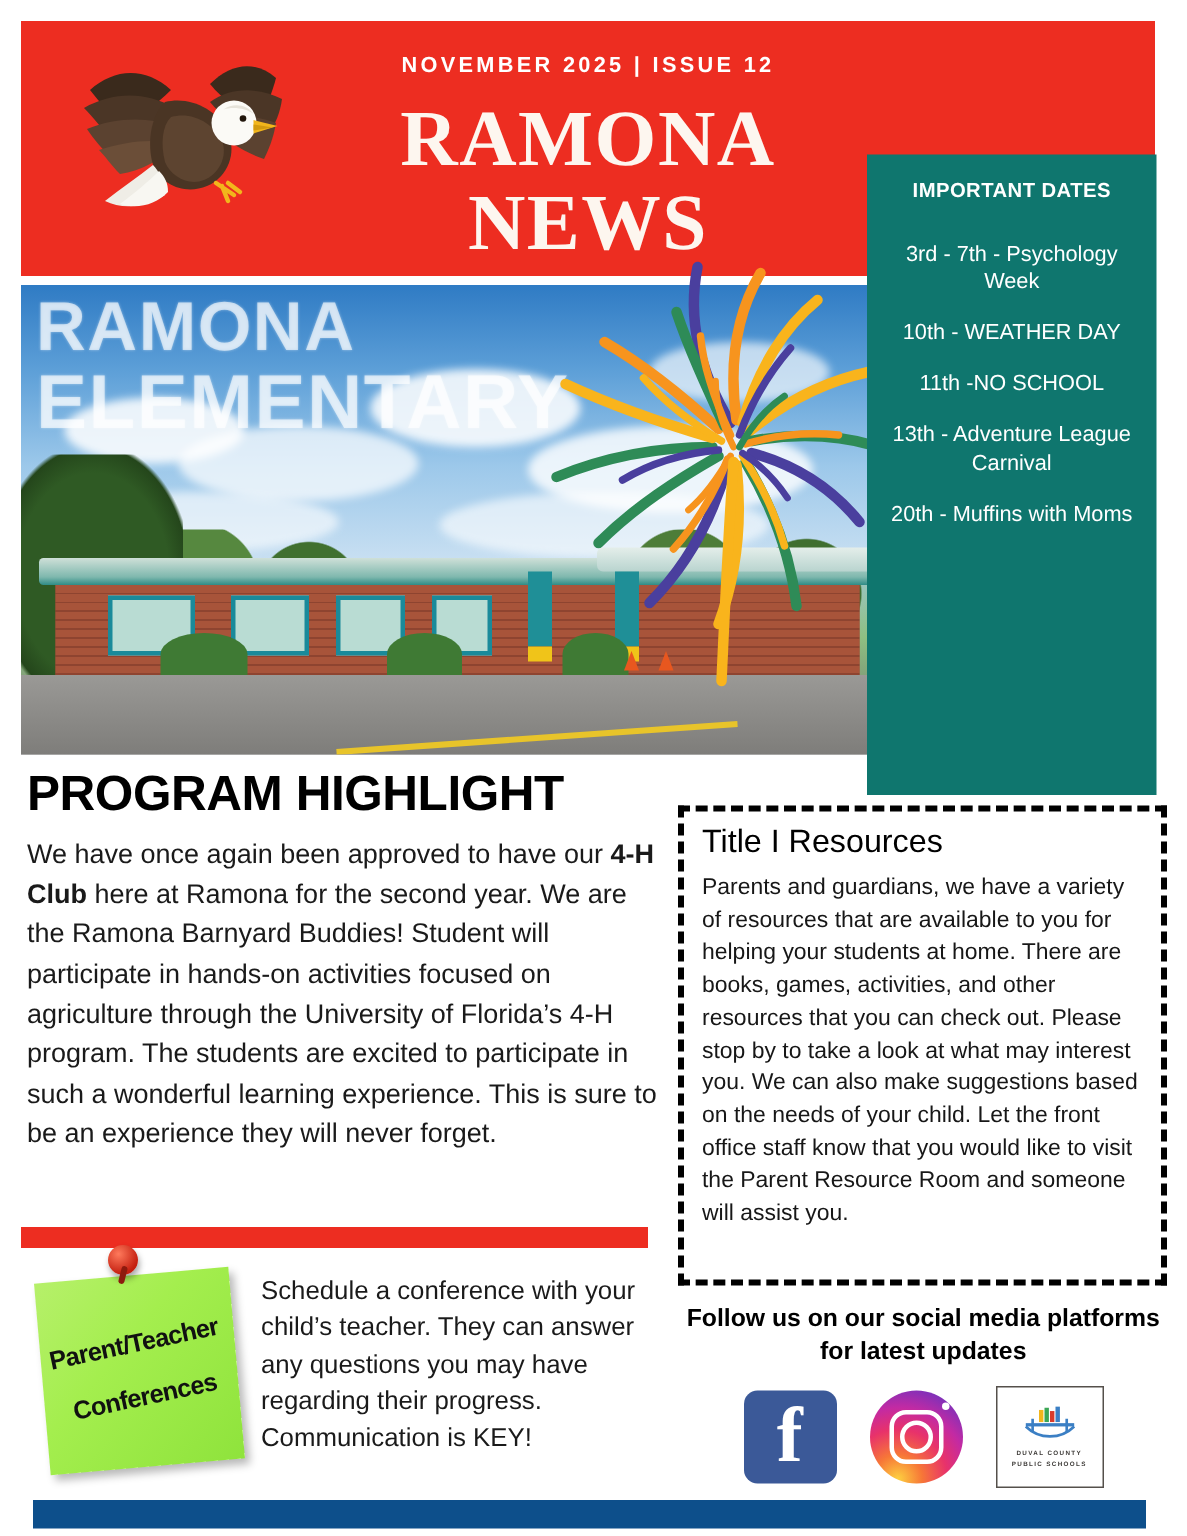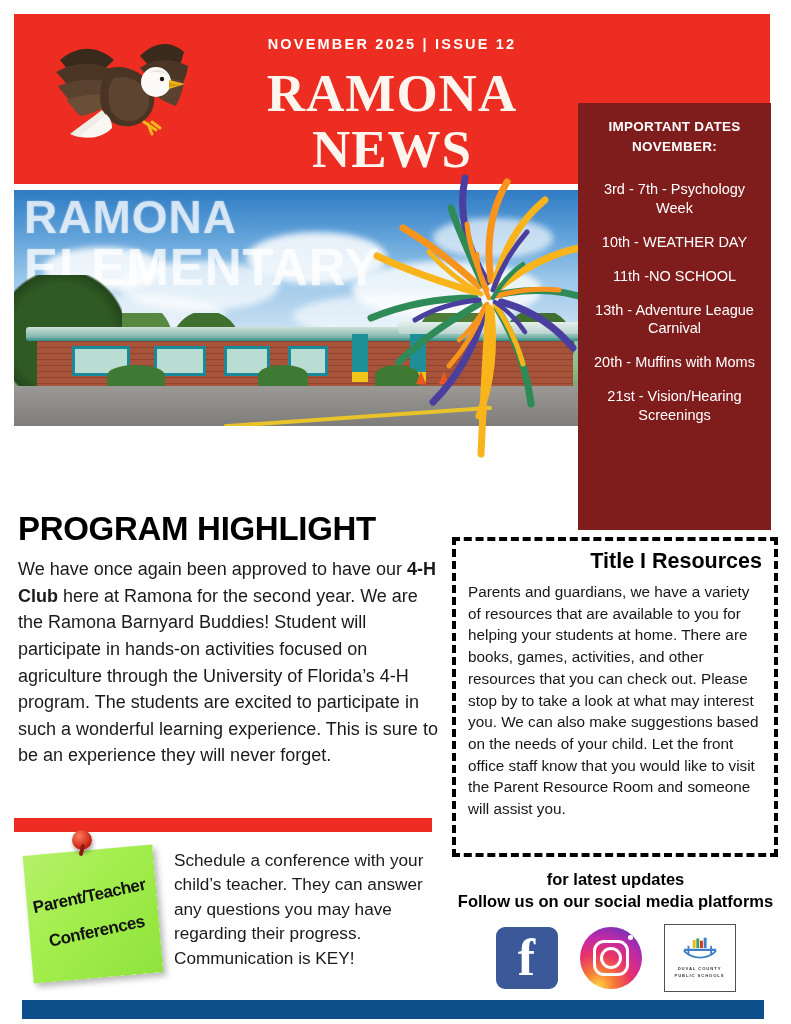--- a/index.html
+++ b/index.html
@@ -36,21 +36,21 @@
     margin-top: 14px; line-height: 1.05;
   }
   .tagline {
     color: #ffffff; font-size: 17.5px; font-weight: bold;
     margin-top: 12px; letter-spacing: .2px;
   }
 
   
   .photo {
     position: absolute; left: 14px; top: 190px;
-    width: 582px; height: 236px;
+    width: 582px; height: 313px;
     overflow: hidden;
     background: linear-gradient(#4f93d0, #7fb6e0 38%, #9fc9e8 55%, #8fbf82 75%, #6a6a68 100%);
   }
   .sky {
     position:absolute; left:0; top:0; width:100%; height:62%;
     background: linear-gradient(#2f7bc4 0%, #5ea0d8 30%, #9cc8ea 62%, #cfe3f3 100%);
   }
   .cloud { position:absolute; background:#fff; border-radius:50%; opacity:.85; filter: blur(3px); }
   .c1{ left:5%; top:24%; width:120px; height:44px; }
   .c2{ left:18%; top:30%; width:160px; height:50px; opacity:.7;}
@@ -129,21 +129,21 @@
     border-bottom:13px solid #e8571f;
   }
 
   
   .firework { position:absolute; left: 355px; top: 172px; width: 260px; height: 290px; pointer-events:none; }
 
   
   .dates-panel {
     position: absolute; left: 578px; top: 103px;
     width: 193px; height: 427px;
-    background: #7f1d1d;
+    background: #0f766e;
     color: #ffffff;
     padding: 14px 10px 10px 10px;
     text-align: center;
   }
   .dates-head {
     font-size: 13.5px; font-weight: bold; line-height: 1.45;
     letter-spacing: .3px;
   }
   .dates-list { margin-top: 24px; }
   .date-item {
@@ -200,21 +200,21 @@
   }
 
   
   .title1 {
     position:absolute; left: 452px; top: 537px; width: 326px; height: 320px;
     border: 4px dashed #000;
     padding: 8px 12px;
     background:#fff;
   }
   .title1 h3 {
-    text-align:right; font-size: 21.5px; font-weight:bold; color:#000;
+    text-align:left; font-size: 21.5px; font-weight:normal; color:#000;
     margin-bottom: 7px;
   }
   .title1 p { font-size: 15.3px; line-height: 1.42; color:#171717; }
 
   
   .social-head {
     position:absolute; left: 443px; top: 868px; width: 345px;
     text-align:center; font-weight:bold; font-size:16.5px; color:#000;
     line-height:1.35;
   }
@@ -377,29 +377,27 @@
         <path d="M132 132 C124 146 116 158 104 168" stroke="#f7941e"></path>
         <path d="M140 130 C152 138 162 148 170 160" stroke="#4a3f9e"></path>
       </g>
       <path d="M134 136 C130 190 128 240 126 282" stroke="#f9b41c" stroke-width="7" fill="none" stroke-linecap="round"></path>
     </svg>
   </div>
 
   <div class="dates-panel">
     <div class="dates-head">
       <div>IMPORTANT DATES</div>
-      <div>NOVEMBER:</div>
     </div>
     <div class="dates-list">
       <div class="date-item">3rd  - 7th - Psychology Week</div>
       <div class="date-item">10th - WEATHER DAY</div>
       <div class="date-item">11th -NO SCHOOL</div>
       <div class="date-item">13th - Adventure League Carnival</div>
       <div class="date-item">20th - Muffins with Moms</div>
-      <div class="date-item">21st - Vision/Hearing Screenings</div>
     </div>
   </div>
 
   <div class="prog">
     <h2>PROGRAM HIGHLIGHT</h2>
     <p><span>We have once again been approved to have our </span><b>4-H Club</b><span> here at Ramona for the second year. We are the Ramona Barnyard Buddies! Student will participate in hands-on activities focused on agriculture through the University of Florida’s 4-H program. The students are excited to participate in such a wonderful learning experience. This is sure to be an experience they will never forget.</span></p>
   </div>
 
   <div class="red-divider"></div>
 
@@ -413,22 +411,22 @@
     </div>
     <div class="note-text">Schedule a conference with your child’s teacher. They can answer any questions you may have regarding their progress. Communication is KEY!</div>
   </div>
 
   <div class="title1">
     <h3>Title I Resources</h3>
     <p>Parents and guardians, we have a variety of resources that are available to you for helping your students at home. There are books, games, activities, and other resources that you can check out. Please stop by to take a look at what may interest you. We can also make suggestions based on the needs of your child. Let the front office staff know that you would like to visit the Parent Resource Room and someone will assist you.</p>
   </div>
 
   <div class="social-head">
+    <div>Follow us on our social media platforms</div>
     <div>for latest updates</div>
-    <div>Follow us on our social media platforms</div>
   </div>
 
   <div class="social-icons">
     <div class="fb">
       <span>f</span>
     </div>
     <div class="ig">
       <div class="ig-sq"></div>
       <div class="ig-lens"></div>
       <div class="ig-dot"></div>

